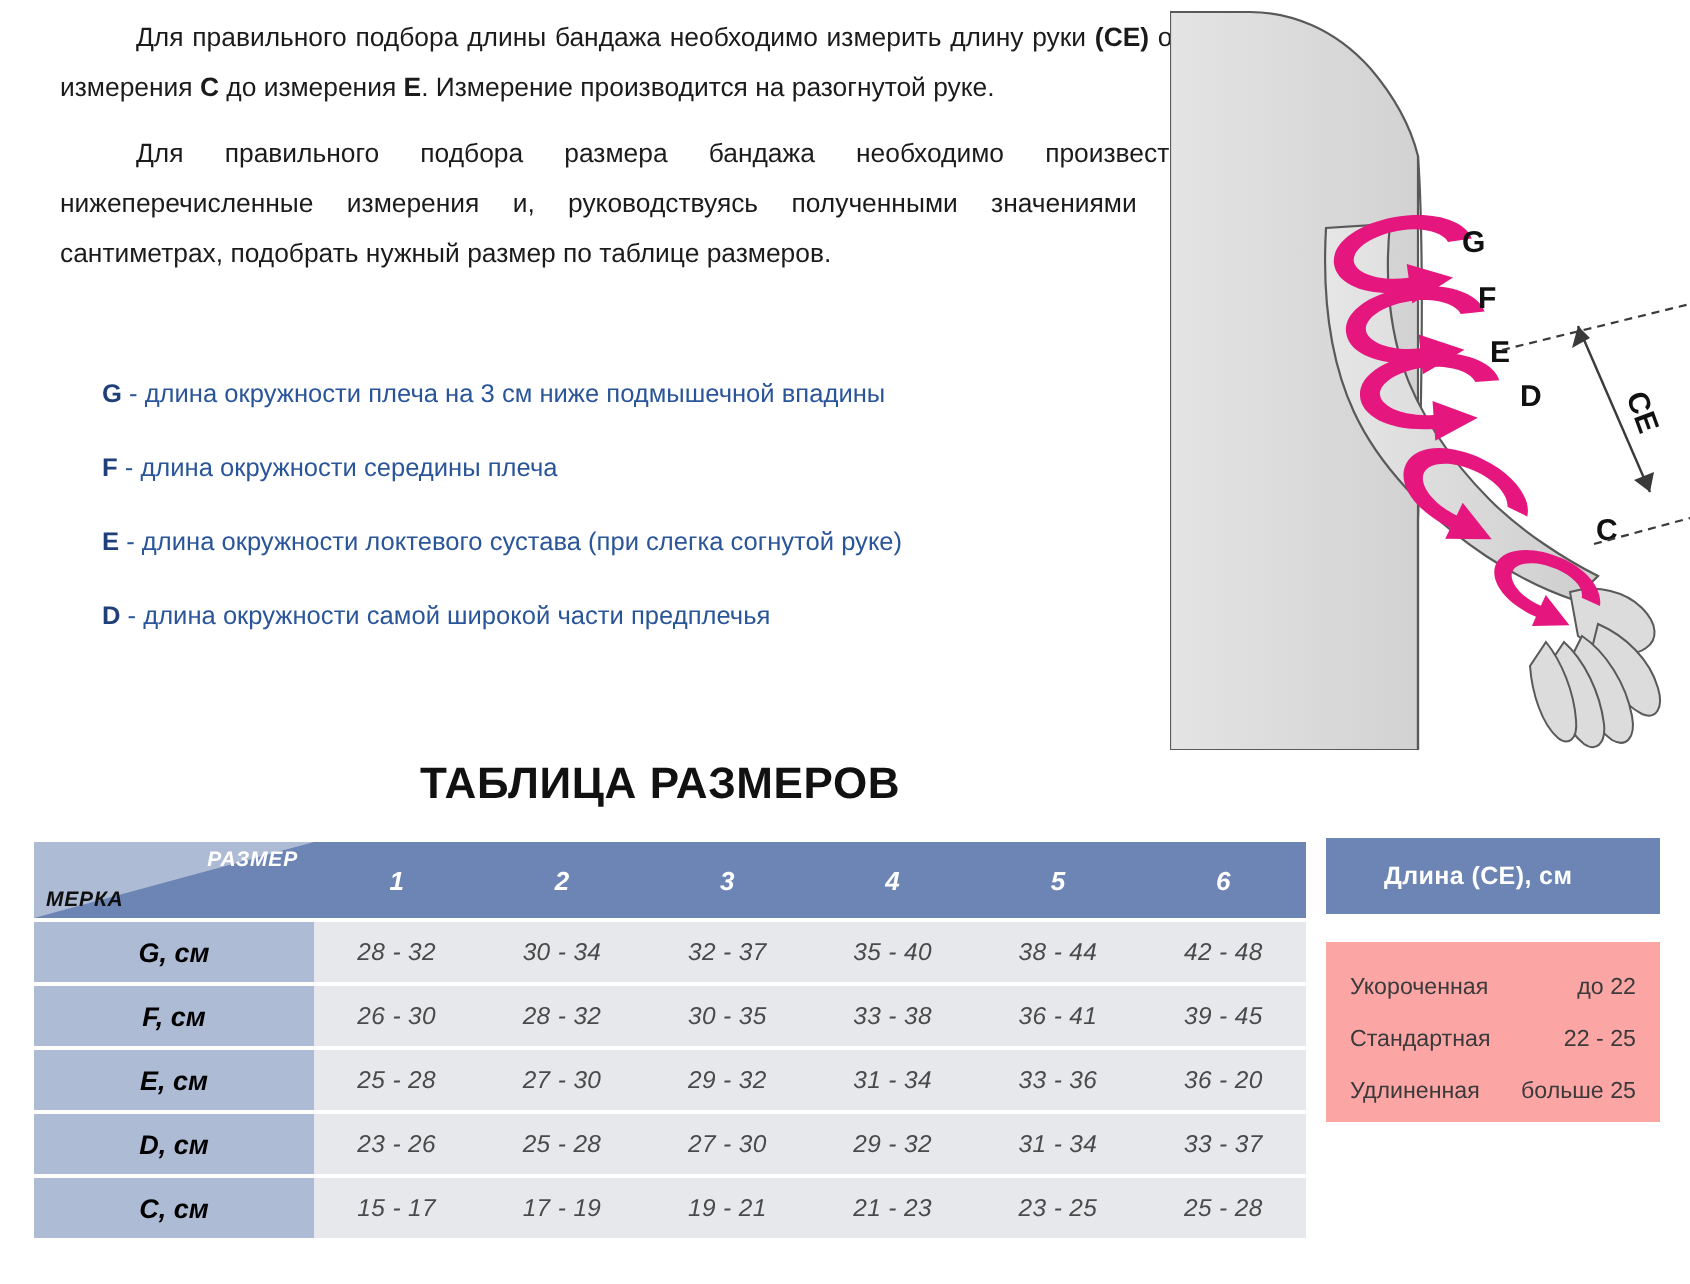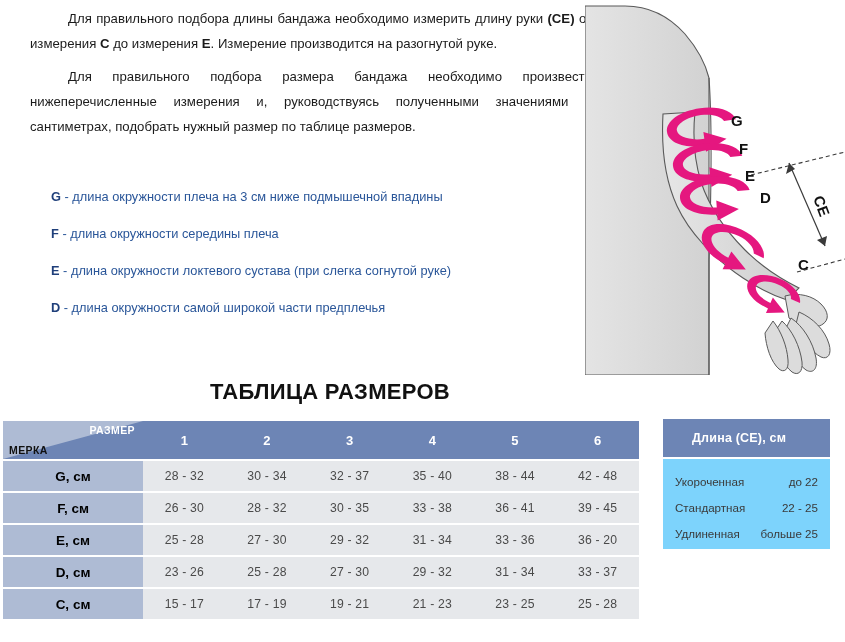--- a/index.html
+++ b/index.html
@@ -73,26 +73,27 @@
     text-align: center;
     font-size: 22px;
     font-weight: bold;
     color: #111111;
     letter-spacing: 0.3px;
   }
 
   
   #size-table {
     position: absolute;
-    left: 3px;
+    left: 17px;
     top: 419px;
     width: 636px;
     border-collapse: separate;
     border-spacing: 0 2px;
     table-layout: fixed;
+    font-style: italic;
   }
   #size-table td, #size-table th {
     padding: 0;
     margin: 0;
   }
   .corner-cell {
     width: 140px;
     height: 38px;
     position: relative;
     background: #6d85b5;
@@ -164,22 +165,22 @@
     color: #ffffff;
     font-size: 12.5px;
     font-weight: bold;
     height: 38px;
     line-height: 38px;
     padding-left: 29px;
     box-sizing: border-box;
     letter-spacing: 0.2px;
   }
   #length-panel-body {
-    background: #7dd3fc;
-    margin-top: 2px;
+    background: #fca5a5;
+    margin-top: 14px;
     padding: 10px 12px 12px 12px;
     box-sizing: border-box;
     height: 90px;
   }
   .len-row {
     display: flex;
     justify-content: space-between;
     align-items: baseline;
     font-size: 11.6px;
     color: #3a3a3a;

